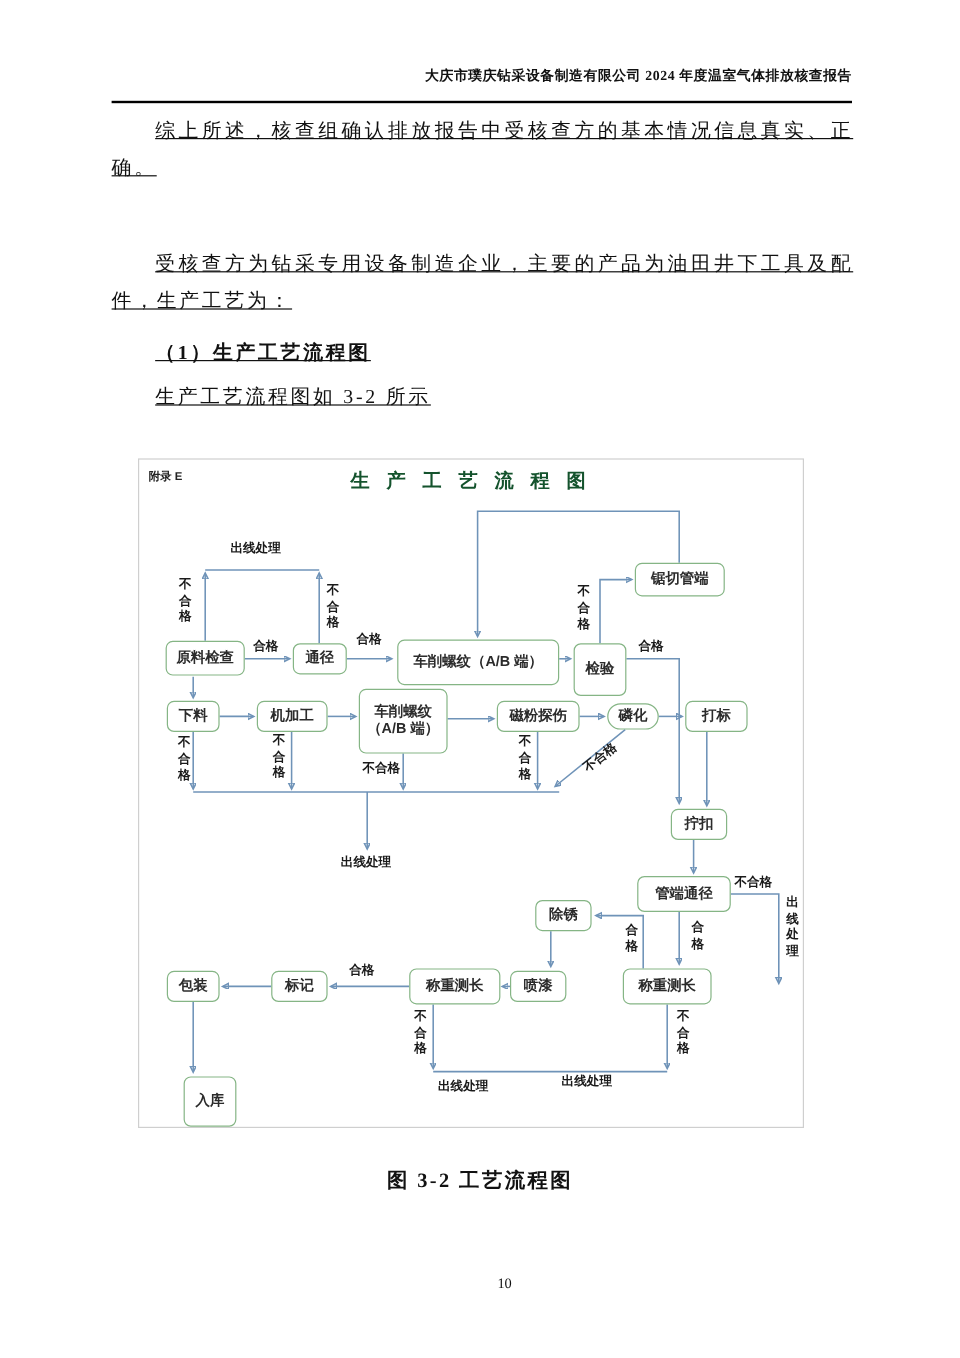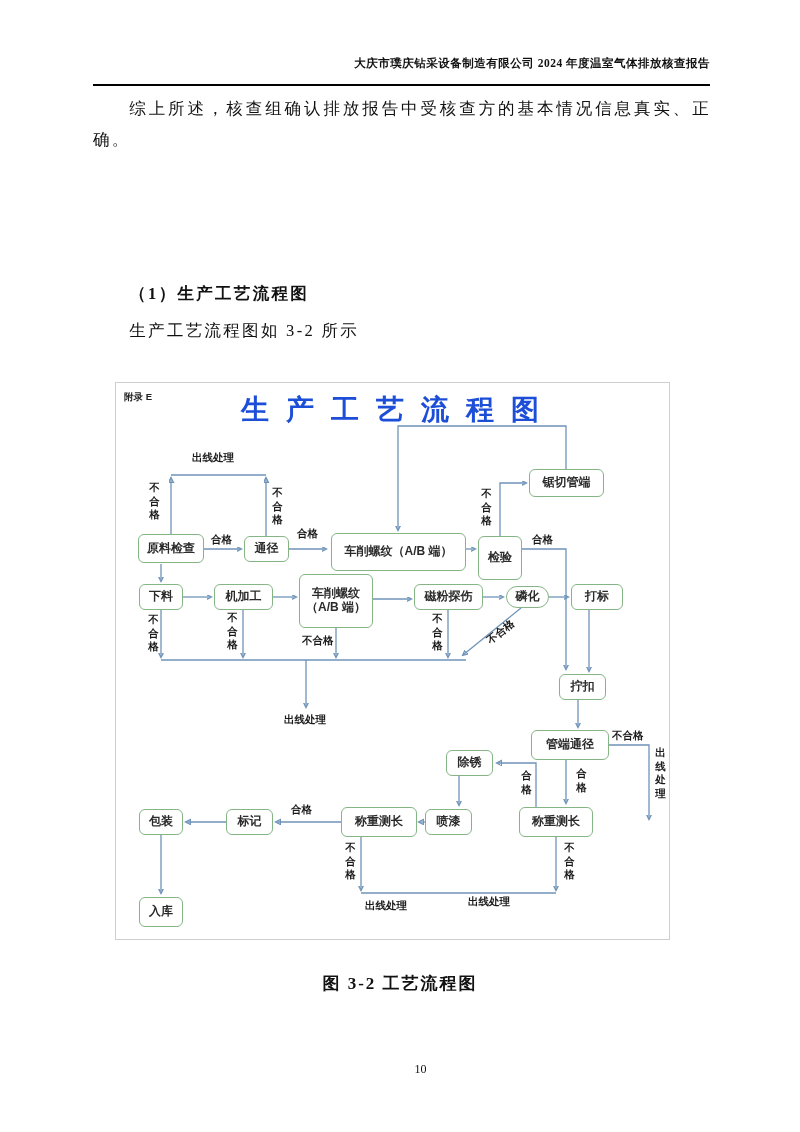--- a/index.html
+++ b/index.html
@@ -14,20 +14,21 @@
     text-align:right; font-size:11.5px; font-weight:bold; letter-spacing:.5px;
   }
   .header-rule {
     position:absolute; top:84px; left:93px; right:90px;
     border-bottom:2px solid #000; height:0;
   }
   .para {
     position:absolute; left:93px; width:618px;
     font-size:16.5px; line-height:31px; letter-spacing:2.3px;
     text-align:justify;
+    text-decoration:underline;
   }
   .indent { text-indent:2.2em; }
   .bold { font-weight:bold; }
   .section-heading {
     position:absolute; left:93px; width:618px;
     font-size:16.5px; font-weight:bold; letter-spacing:1.5px;
   }
   .caption {
     position:absolute; left:0; right:0; text-align:center;
     font-size:17px; font-weight:bold; letter-spacing:2px;
@@ -39,21 +40,21 @@
   }
   
   .figure {
     position:absolute; left:115px; top:382px; width:555px; height:558px;
     border:1px solid #cfcfcf; background:#fff;
     font-family:"Liberation Sans","DejaVu Sans",sans-serif;
   }
   .fc-appendix { position:absolute; left:8px; top:8px; font-size:9.5px; font-weight:bold; color:#222; }
   .fc-title {
     position:absolute; left:0; right:0; top:8px; text-align:center;
-    font-size:28px; font-weight:bold; letter-spacing:5px; color:#1d4ed8;
+    font-size:16px; font-weight:bold; letter-spacing:5px; color:#14532d;
     font-family:"Liberation Serif","DejaVu Serif",serif;
   }
   .fc-lines { position:absolute; left:0; top:0; width:555px; height:558px; }
   .fc-lines path { stroke:#6f93b8; stroke-width:1.3; fill:none; }
   .node {
     position:absolute; border:1.5px solid #85b585; border-radius:6px; background:#fff;
     display:flex; align-items:center; justify-content:center;
     font-size:12px; font-weight:600; color:#2b2b2b; text-align:center;
     line-height:1.15; white-space:pre-line;
   }
@@ -71,20 +72,21 @@
 </style>
 </head>
 <body>
 
 <div class="page">
 
   <div class="header-title">大庆市璞庆钻采设备制造有限公司 2024 年度温室气体排放核查报告</div>
   <div class="header-rule"></div>
 
   <p class="para indent" style="top:93px">综上所述，核查组确认排放报告中受核查方的基本情况信息真实、正确。</p>
+  <p class="para indent" style="top:204px">受核查方为钻采专用设备制造企业，主要的产品为油田井下工具及配件，生产工艺为：</p>
   <p class="para indent bold" style="top:278px">（1）生产工艺流程图</p>
   <p class="para indent" style="top:315px">生产工艺流程图如 3-2 所示</p>
 
   <div class="figure">
     <div class="fc-appendix">附录 E</div>
     <div class="fc-title">生 产 工 艺 流 程 图</div>
 
     <svg class="fc-lines" viewBox="0 0 555 558">
       <defs>
         <marker id="arr" markerWidth="7" markerHeight="7" refX="4.5" refY="2.5" orient="auto" markerUnits="userSpaceOnUse">
@@ -155,21 +157,21 @@
     <div class="node oval" style="left:390px;top:203px;width:43px;height:22px">磷化</div>
     <div class="node" style="left:455px;top:201px;width:52px;height:26px">打标</div>
     <div class="node" style="left:443px;top:291px;width:47px;height:26px">拧扣</div>
     <div class="node" style="left:415px;top:347px;width:78px;height:30px">管端通径</div>
     <div class="node" style="left:330px;top:367px;width:47px;height:26px">除锈</div>
     <div class="node" style="left:23px;top:426px;width:44px;height:26px">包装</div>
     <div class="node" style="left:110px;top:426px;width:47px;height:26px">标记</div>
     <div class="node" style="left:225px;top:424px;width:76px;height:30px">称重测长</div>
     <div class="node" style="left:309px;top:426px;width:47px;height:26px">喷漆</div>
     <div class="node" style="left:403px;top:424px;width:74px;height:30px">称重测长</div>
-    <div class="node" style="left:23px;top:514px;width:44px;height:30px">入库</div>
+    <div class="node" style="left:37px;top:514px;width:44px;height:42px">入库</div>
 
     <div class="lbl" style="left:76px;top:68px">出线处理</div>
     <div class="vlbl" style="left:32px;top:98px">不合格</div>
     <div class="vlbl" style="left:155px;top:103px">不合格</div>
     <div class="lbl" style="left:95px;top:150px">合格</div>
     <div class="lbl" style="left:181px;top:144px">合格</div>
     <div class="vlbl" style="left:364px;top:104px">不合格</div>
     <div class="lbl" style="left:416px;top:150px">合格</div>
     <div class="vlbl" style="left:31px;top:230px">不合格</div>
     <div class="vlbl" style="left:110px;top:228px">不合格</div>

